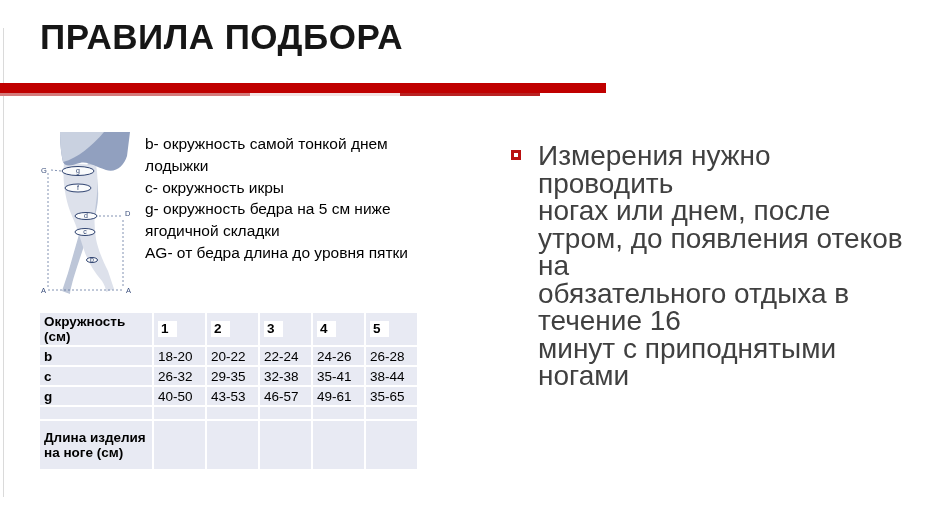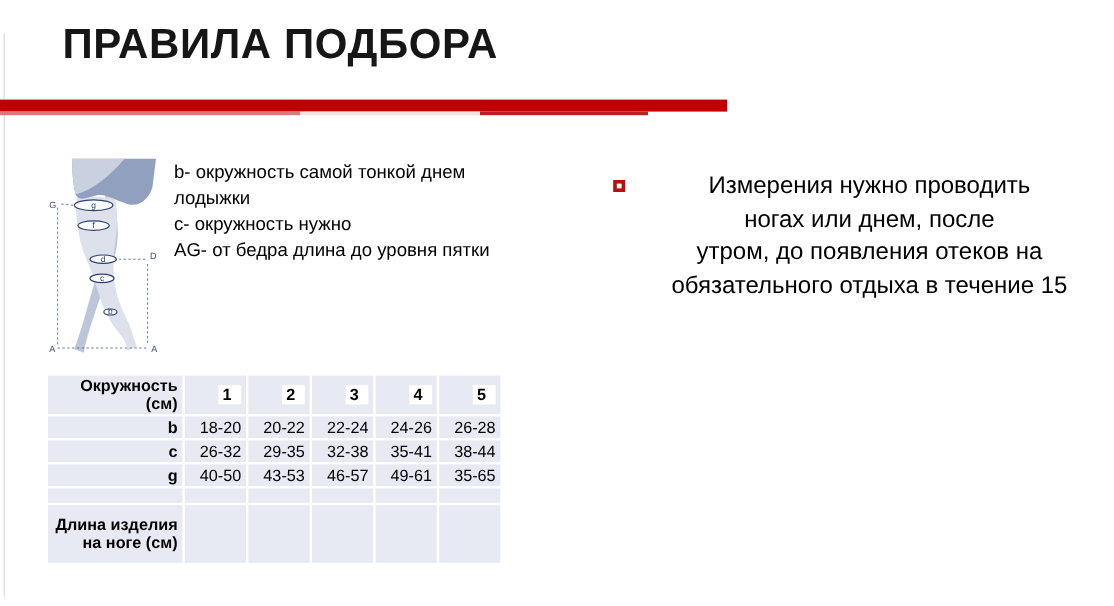--- a/index.html
+++ b/index.html
@@ -16,21 +16,21 @@
   .slide::before {
     content: "";
     position: absolute;
     left: 3px; top: 28px; bottom: 8px;
     width: 1px;
     background: #dadada;
   }
 
   .title {
     position: absolute;
-    left: 52px; top: 16px;
+    left: 40px; top: 16px;
     font-size: 35px;
     line-height: 42px;
     font-weight: bold;
     letter-spacing: 0.5px;
     color: #161616;
     white-space: nowrap;
   }
 
   .accent-bar {
     position: absolute;
@@ -70,39 +70,38 @@
   }
   .note-bullet {
     position: absolute;
     left: 0; top: 8px;
     width: 10px; height: 10px;
     border: 3.5px solid #b90f0f;
     background: #ffffff;
   }
   .note-text {
     margin-left: 27px;
-    font-size: 20px;
+    font-size: 28px;
     line-height: 27.5px;
-    color: #000000;
-    text-align: center;
+    color: #404040;
   }
 
   .size-table {
     position: absolute;
     left: 38px; top: 311px;
     border-collapse: separate;
     border-spacing: 2px;
     background: #ffffff;
     font-size: 13.5px;
     color: #000000;
   }
   .size-table th, .size-table td {
     background: #e8eaf3;
     padding: 1px 4px;
-    text-align: right;
+    text-align: left;
     vertical-align: middle;
     font-weight: normal;
   }
   .size-table th.label-cell { width: 112px; font-weight: bold; }
   .size-table td.value-cell { width: 51px; }
   .size-table th.size-cell  { width: 51px; }
   .size-table tr.header-row th { height: 20px; }
   .size-table tr.data-row td, .size-table tr.data-row th { height: 18px; }
   .size-table tr.spacer-row td, .size-table tr.spacer-row th { height: 12px; }
   .size-table tr.tall-row td, .size-table tr.tall-row th { height: 48px; }
@@ -158,31 +157,33 @@
       <text x="38" y="41">g</text>
       <text x="38" y="58">f</text>
       <text x="46" y="86">d</text>
       <text x="45" y="102">c</text>
       <text x="52" y="130">b</text>
     </g>
   </svg>
 
   <div class="legend">
       <div>b- окружность самой тонкой днем лодыжки</div>
-      <div>c- окружность нужно</div>
+      <div>c- окружность икры</div>
+      <div>g- окружность бедра на 5 см ниже ягодичной складки</div>
       <div>AG- от бедра длина до уровня пятки</div>
     </div>
 
   <div class="note">
     <span class="note-bullet"></span>
     <div class="note-text">
         <div>Измерения нужно проводить</div>
         <div>ногах или днем, после</div>
         <div>утром, до появления отеков на</div>
-        <div>обязательного отдыха в течение 15</div>
+        <div>обязательного отдыха в течение 16</div>
+        <div>минут с приподнятыми ногами</div>
       </div>
   </div>
 
   <table class="size-table">
     <tbody id="size-table-body">
         <tr class="header-row">
           <th class="label-cell">Окружность (см)</th>
           <th class="size-cell"><span class="size-chip">1</span></th>
           <th class="size-cell"><span class="size-chip">2</span></th>
           <th class="size-cell"><span class="size-chip">3</span></th>

